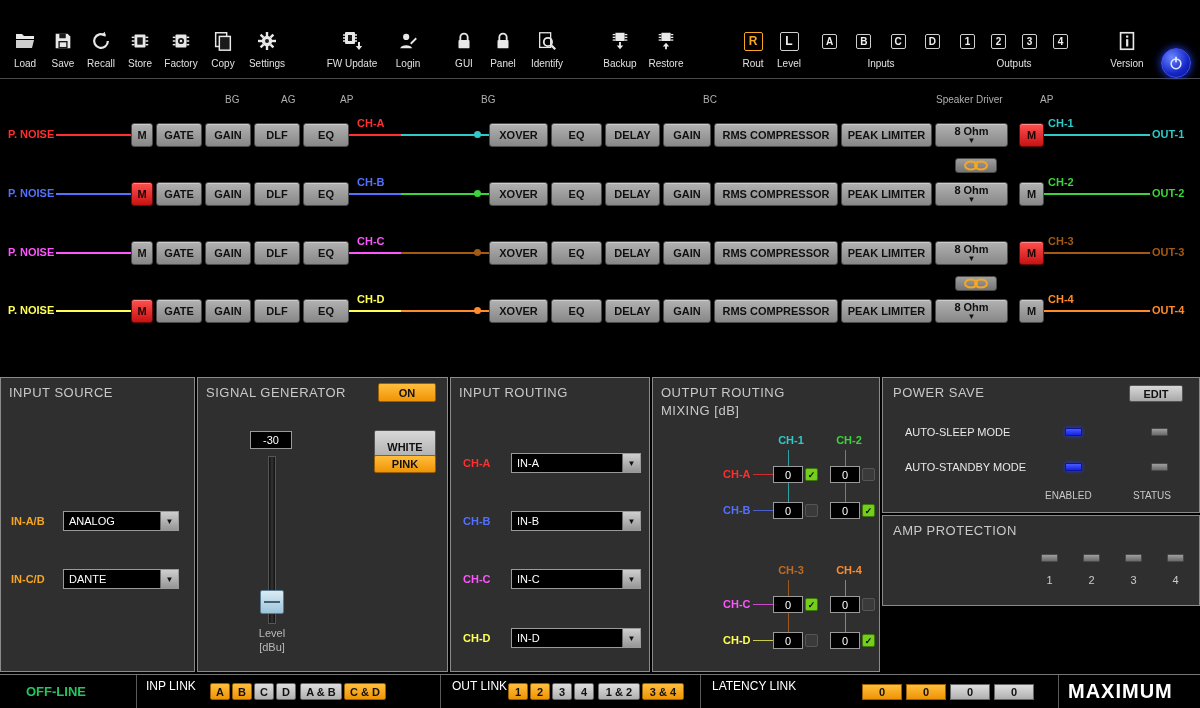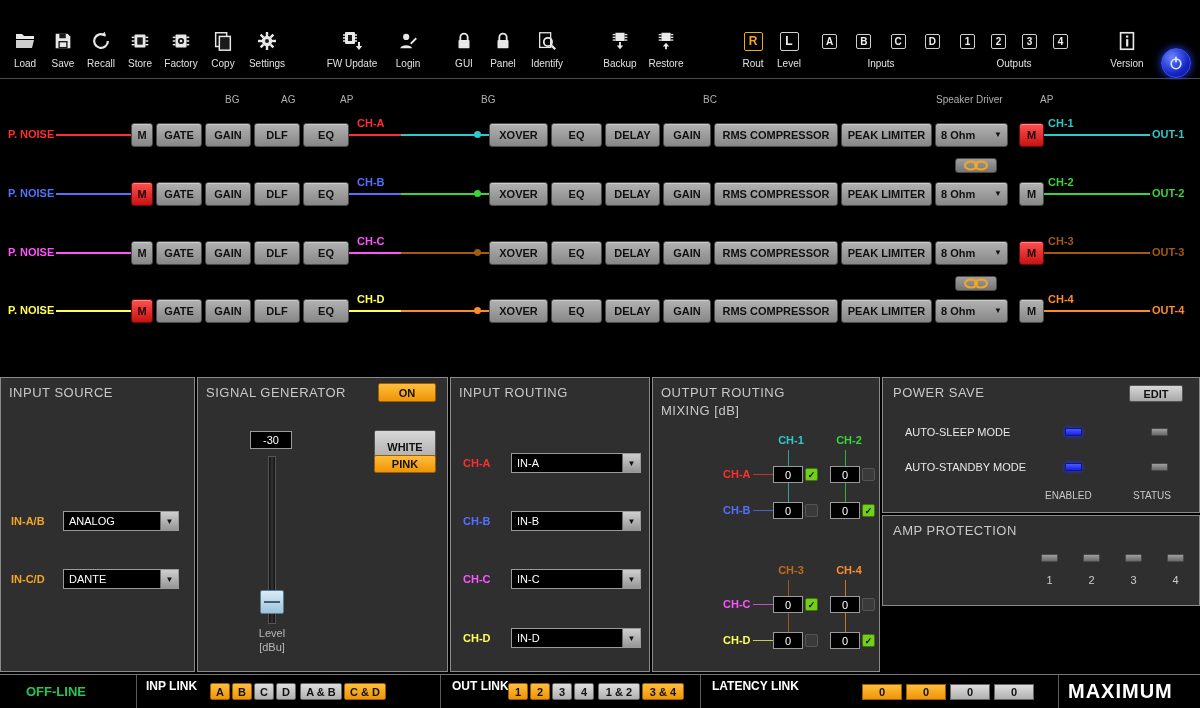--- a/index.html
+++ b/index.html
@@ -36,21 +36,21 @@
   .blk{position:absolute;top:0;height:24px;display:flex;align-items:center;justify-content:center;
        background:linear-gradient(#b2b2b2,#878787);border:1px solid #4a4a4a;border-radius:3px;
        color:#101010;font-size:11px;font-weight:bold;box-shadow:inset 0 1px 0 rgba(255,255,255,.35);
        box-sizing:border-box;white-space:nowrap;}
   .m-red{background:linear-gradient(#ff5050,#c81212);border-color:#6b0a0a;color:#1a0000;}
   .c-m{left:131px;width:22px}.c-gate{left:156px;width:46px}.c-gain{left:205px;width:46px}
   .c-dlf{left:254px;width:46px}.c-eq{left:303px;width:46px}.c-xover{left:489px;width:59px}
   .c-eq2{left:551px;width:51px}.c-delay{left:605px;width:55px}.c-gain2{left:663px;width:48px}
   .c-rms{left:714px;width:124px}.c-peak{left:841px;width:91px}.c-ohm{left:935px;width:73px}
   .c-m2{left:1019px;width:25px}
-  .dd{justify-content:space-between;padding:0 5px;}
+  .dd{padding:0 5px;flex-direction:column;}
   .caret{font-size:8px;line-height:1;}
   .src{position:absolute;left:8px;top:5px;font-size:11px;font-weight:bold;}
   .ln{position:absolute;top:11px;height:2px;}
   .dot{position:absolute;top:8px;width:7px;height:7px;border-radius:50%;}
   .chlab{position:absolute;top:-6px;font-size:11px;font-weight:bold;}
   .outlab{position:absolute;left:1152px;top:5px;font-size:11px;font-weight:bold;}
   .link-btn{position:absolute;left:955px;width:42px;height:15px;border-radius:3px;
             background:linear-gradient(#9e9e9e,#757575);border:1px solid #4a4a4a;
             display:flex;align-items:center;justify-content:center;box-sizing:border-box;}
   
@@ -94,21 +94,21 @@
   .pcol{position:absolute;color:#c9c9c9;font-size:10px;}
   .led{position:absolute;width:17px;height:8px;border-radius:1px;
        background:linear-gradient(#9e9e9e,#6a6a6a);border:1px solid #4a4a4a;box-sizing:border-box;}
   .led.blue{background:linear-gradient(#4a5aff,#1522e0);border-color:#0a14a0;
             box-shadow:0 0 4px rgba(40,60,255,.85);}
   .anum{position:absolute;width:17px;text-align:center;color:#ccc;font-size:11px;}
   
   .statusbar{position:absolute;left:0;top:674px;width:1200px;height:34px;background:#000;
              border-top:1px solid #777;box-sizing:border-box;}
   .sb-status{position:absolute;left:26px;top:9px;color:#22c55e;font-size:13px;font-weight:bold;}
-  .sb-label{position:absolute;top:4px;color:#fff;font-size:12px;font-weight:bold;}
+  .sb-label{position:absolute;top:4px;color:#fff;font-size:12px;font-weight:normal;}
   .sb-div{position:absolute;top:0;width:1px;height:100%;background:#5a5a5a;}
   .sb-btn{position:absolute;top:8px;height:17px;display:flex;align-items:center;justify-content:center;
           font-size:11px;font-weight:bold;color:#111;background:linear-gradient(#dedede,#b0b0b0);
           border:1px solid #666;border-radius:2px;box-sizing:border-box;}
   .sb-btn.on{background:linear-gradient(#ffbe3c,#ef9406);border-color:#9a5f00;}
   .lat{position:absolute;top:9px;width:40px;height:16px;display:flex;align-items:center;justify-content:center;
        font-size:11px;font-weight:bold;color:#111;background:linear-gradient(#dedede,#b0b0b0);
        border:1px solid #666;box-sizing:border-box;}
   .lat.on{background:linear-gradient(#ffbe3c,#ef9406);border-color:#9a5f00;}
   .brand{position:absolute;left:1068px;top:5px;color:#fff;font-size:20px;font-weight:bold;letter-spacing:1px;}

